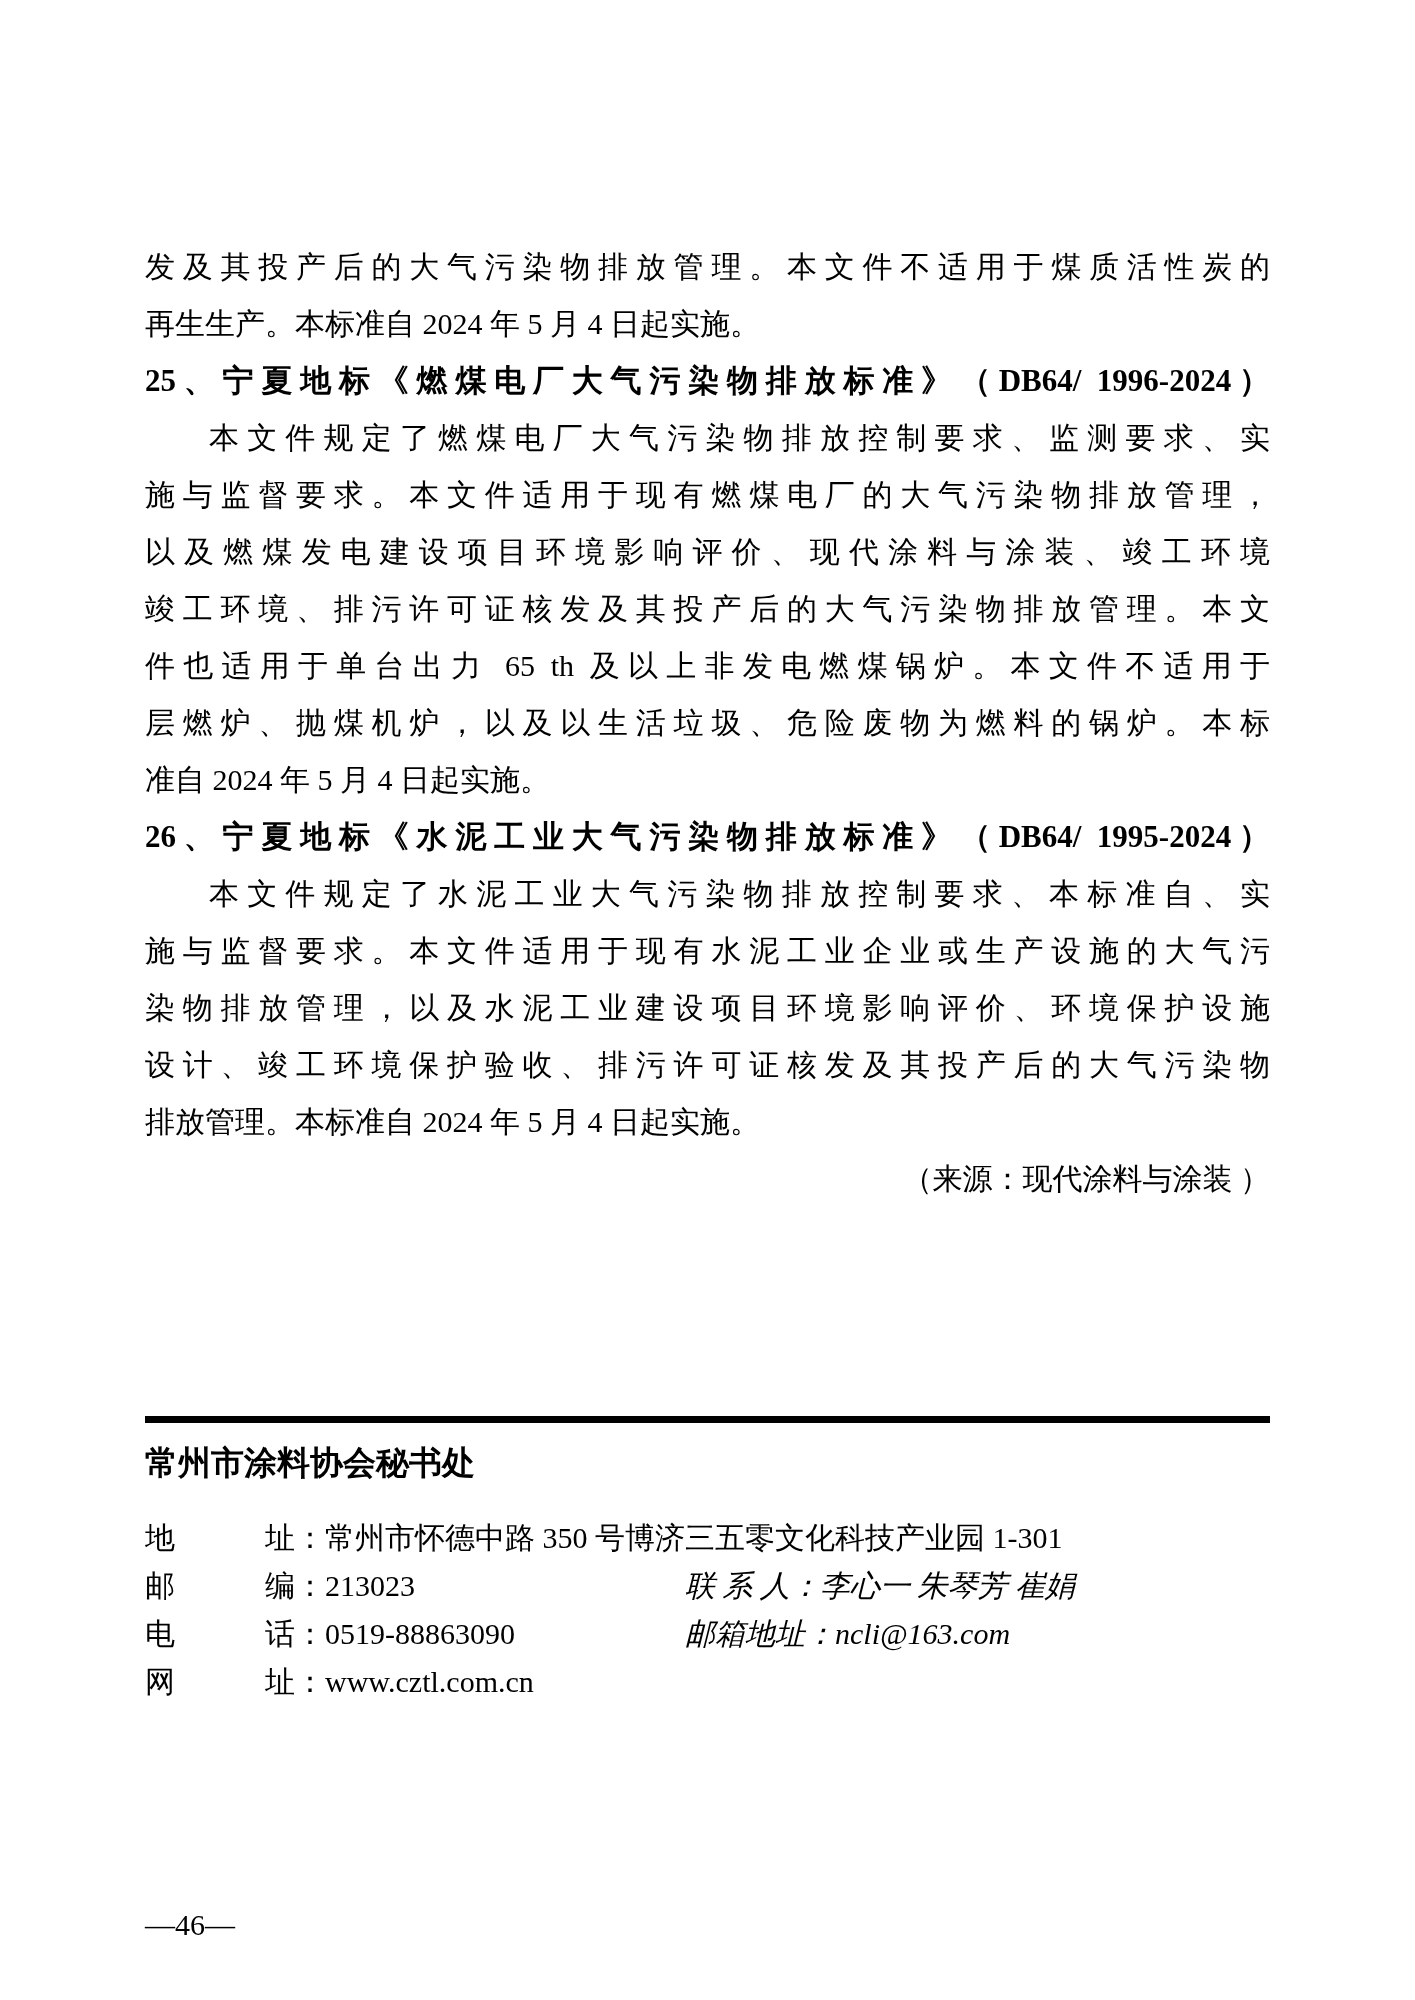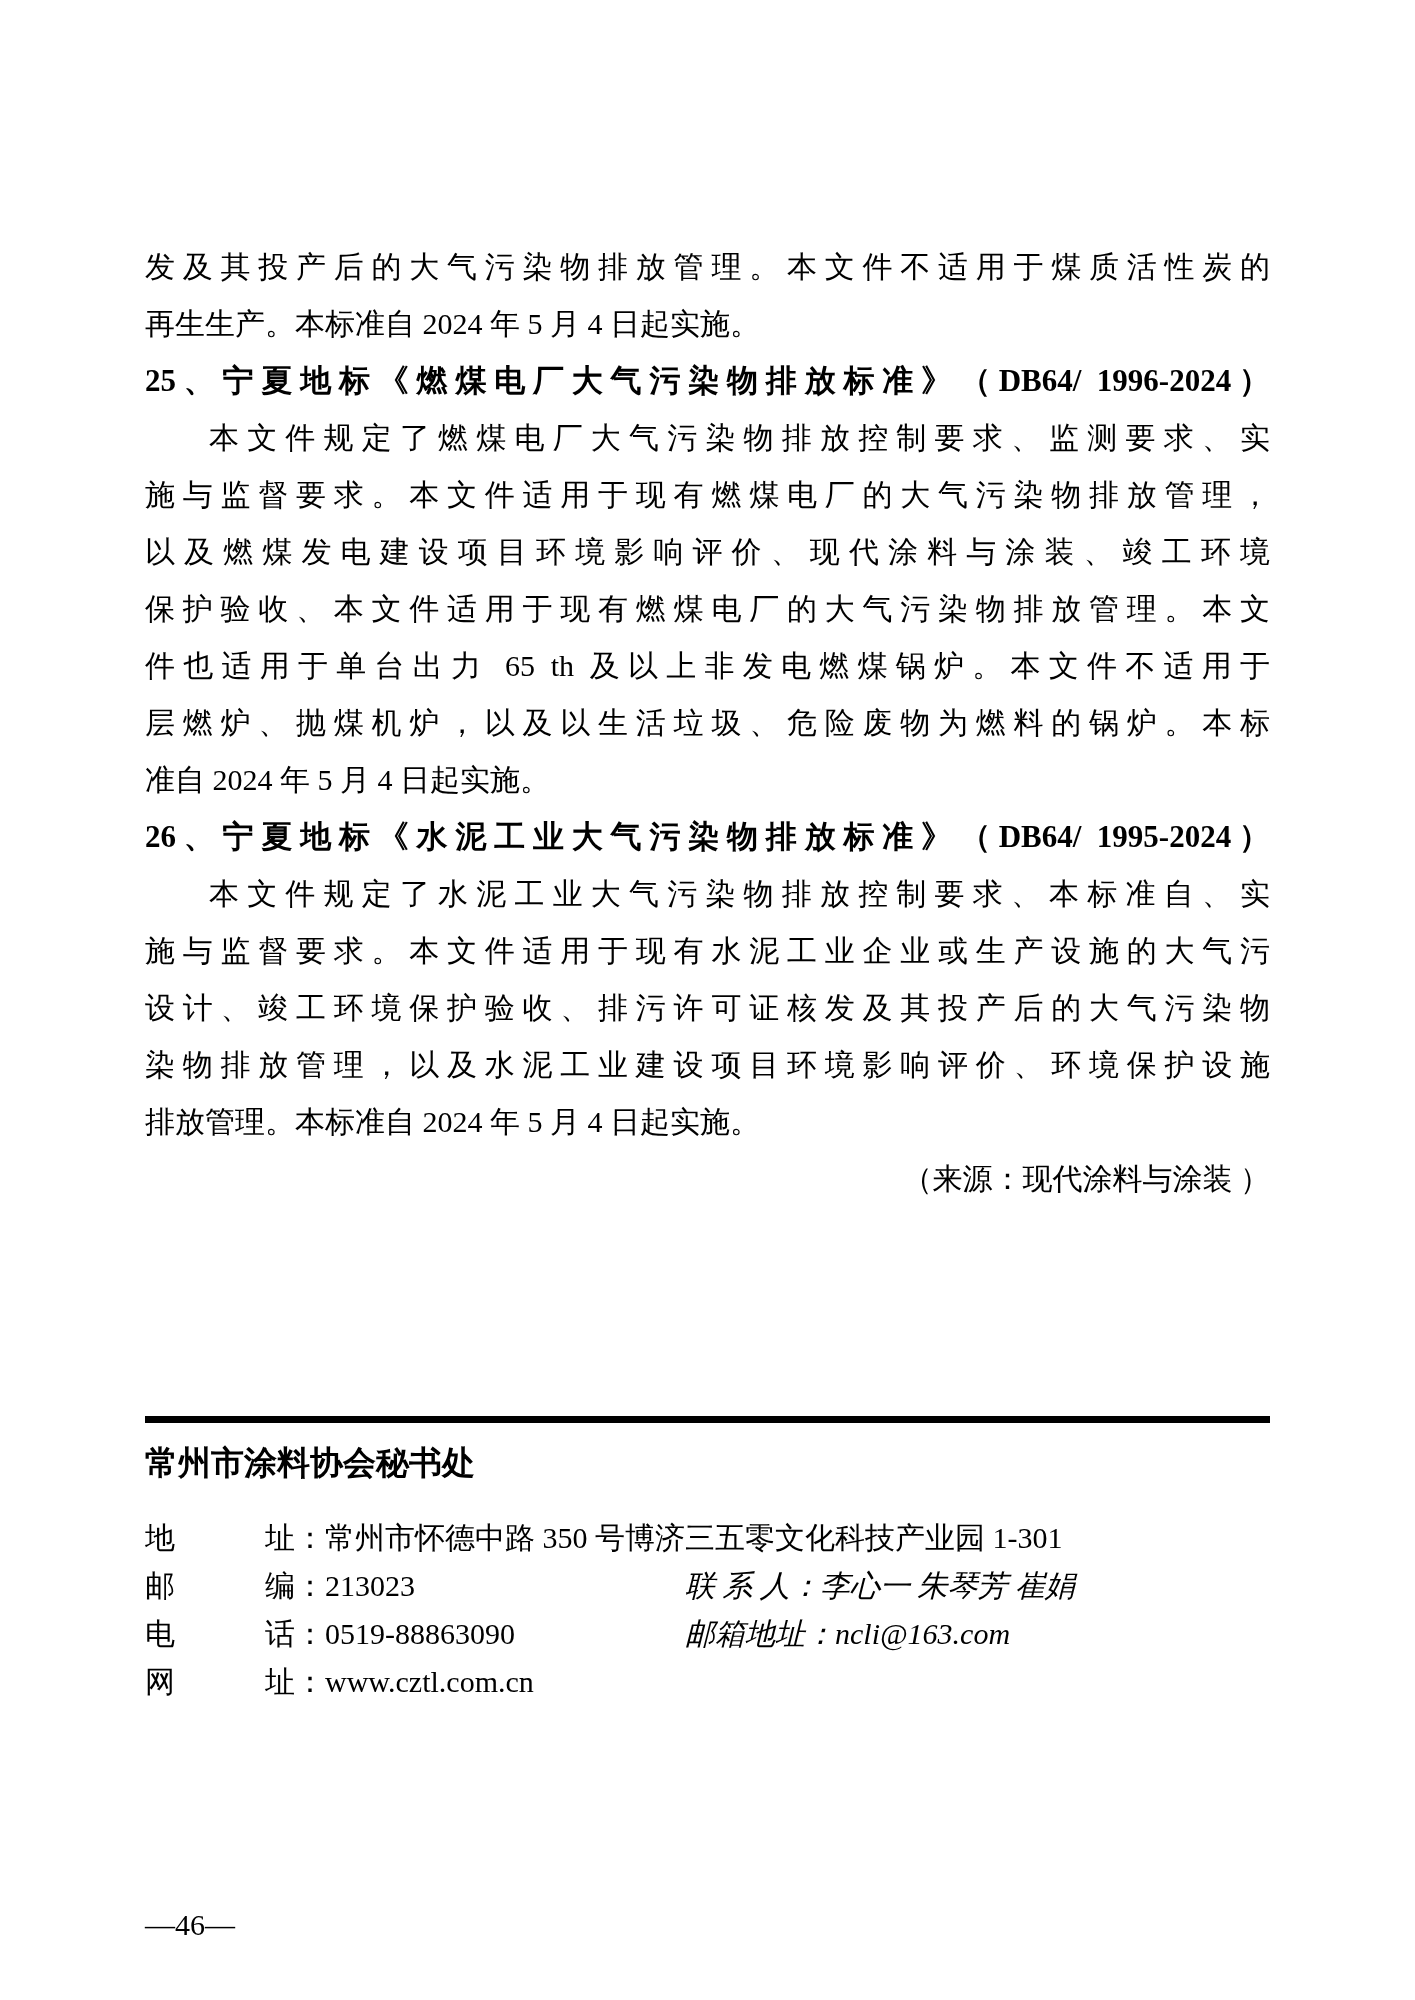--- a/index.html
+++ b/index.html
@@ -48,30 +48,30 @@
 <div class="page">
 
   <div class="content">
     <div class="line stretch">发及其投产后的大气污染物排放管理。本文件不适用于煤质活性炭的</div>
     <div class="line">再生生产。本标准自 2024 年 5 月 4 日起实施。</div>
 
     <div class="heading stretch">25、宁夏地标《燃煤电厂大气污染物排放标准》（DB64/ 1996-2024）</div>
     <div class="line stretch indent">本文件规定了燃煤电厂大气污染物排放控制要求、监测要求、实</div>
     <div class="line stretch">施与监督要求。本文件适用于现有燃煤电厂的大气污染物排放管理，</div>
     <div class="line stretch">以及燃煤发电建设项目环境影响评价、现代涂料与涂装、竣工环境</div>
-    <div class="line stretch">保护验收、本文件适用于现有燃煤电厂的大气污染物排放管理。本文</div>
+    <div class="line stretch">竣工环境、排污许可证核发及其投产后的大气污染物排放管理。本文</div>
     <div class="line stretch">件也适用于单台出力 65 th 及以上非发电燃煤锅炉。本文件不适用于</div>
     <div class="line stretch">层燃炉、抛煤机炉，以及以生活垃圾、危险废物为燃料的锅炉。本标</div>
     <div class="line">准自 2024 年 5 月 4 日起实施。</div>
 
     <div class="heading stretch">26、宁夏地标《水泥工业大气污染物排放标准》（DB64/ 1995-2024）</div>
     <div class="line stretch indent">本文件规定了水泥工业大气污染物排放控制要求、本标准自、实</div>
     <div class="line stretch">施与监督要求。本文件适用于现有水泥工业企业或生产设施的大气污</div>
+    <div class="line stretch">染物排放管理，以及水泥工业建设项目环境影响评价、环境保护设施</div>
     <div class="line stretch">设计、竣工环境保护验收、排污许可证核发及其投产后的大气污染物</div>
-    <div class="line stretch">染物排放管理，以及水泥工业建设项目环境影响评价、环境保护设施</div>
     <div class="line">排放管理。本标准自 2024 年 5 月 4 日起实施。</div>
 
     <div class="line source">（来源：现代涂料与涂装 ）</div>
   </div>
 
   <div class="rule"></div>
 
   <div class="org">常州市涂料协会秘书处</div>
 
   <div class="contacts">

